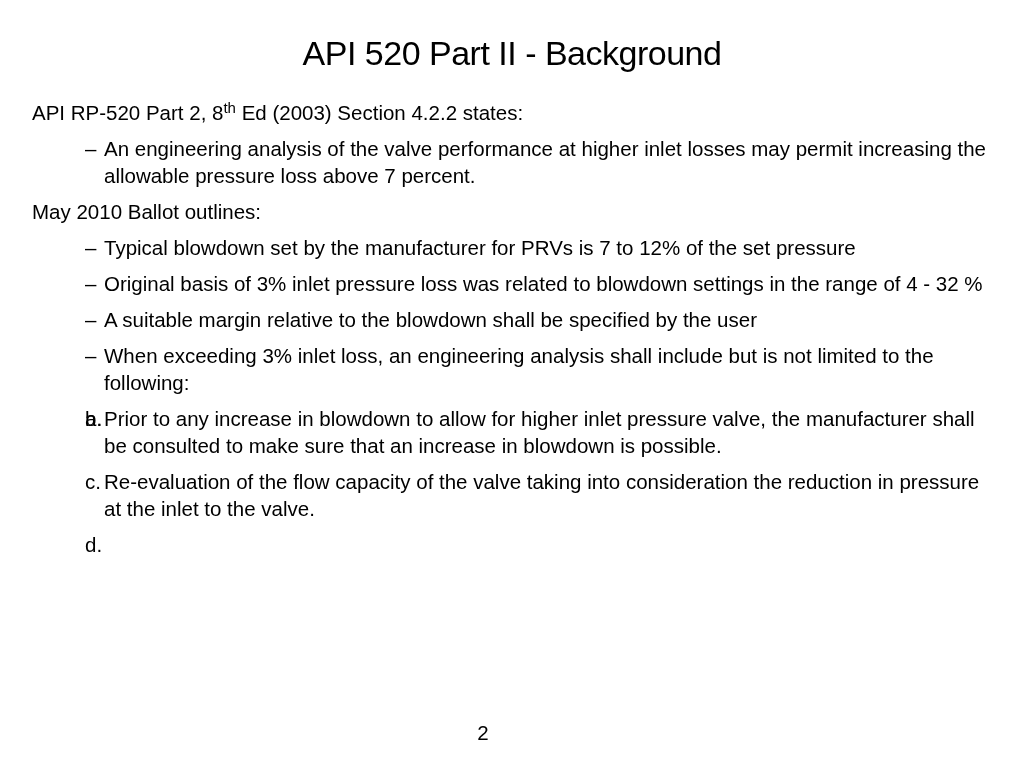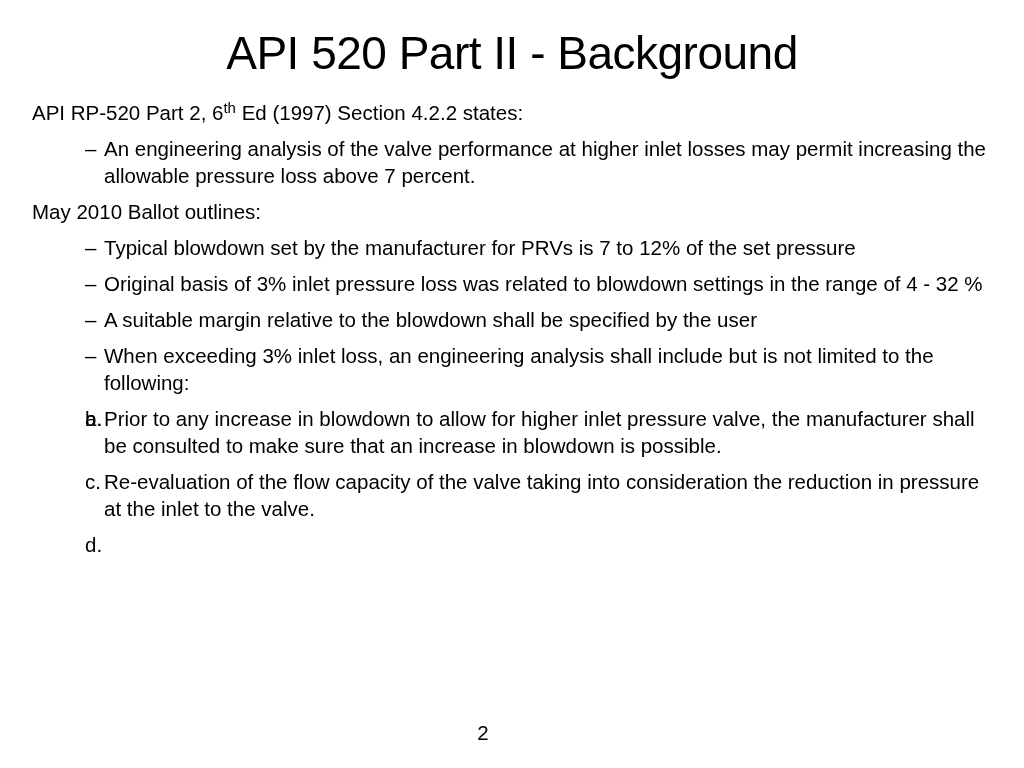--- a/index.html
+++ b/index.html
@@ -11,21 +11,21 @@
     color: #000000;
     font-family: "Liberation Sans", "DejaVu Sans", sans-serif;
     overflow: hidden;
   }
   .title {
     position: absolute;
     top: 30px;
     left: 0;
     width: 100%;
     text-align: center;
-    font-size: 46px;
+    font-size: 34px;
     line-height: 46px;
     font-weight: 400;
     letter-spacing: -0.5px;
     margin: 0;
   }
   .body {
     position: absolute;
     left: 32px;
     top: 99px;
     width: 956px;
@@ -63,21 +63,21 @@
 </style>
 </head>
 <body>
 
 <div class="slide">
 
   <h1 class="title">API 520 Part II - Background</h1>
 
   <div class="body">
 
-    <p class="para"><span>API RP-520 Part 2, 6</span><sup class="ordinal">th</sup><span> Ed (1997) Section 4.2.2 states:</span></p>
+    <p class="para"><span>API RP-520 Part 2, 8</span><sup class="ordinal">th</sup><span> Ed (2003) Section 4.2.2 states:</span></p>
 
     <div class="item">
       <span class="marker">–</span>
       <span>An engineering analysis of the valve performance at higher inlet losses may permit increasing the allowable pressure loss above 7 percent.</span>
     </div>
 
     <p class="para">May 2010 Ballot outlines:</p>
 
     <div class="item">
       <span class="marker">–</span>

